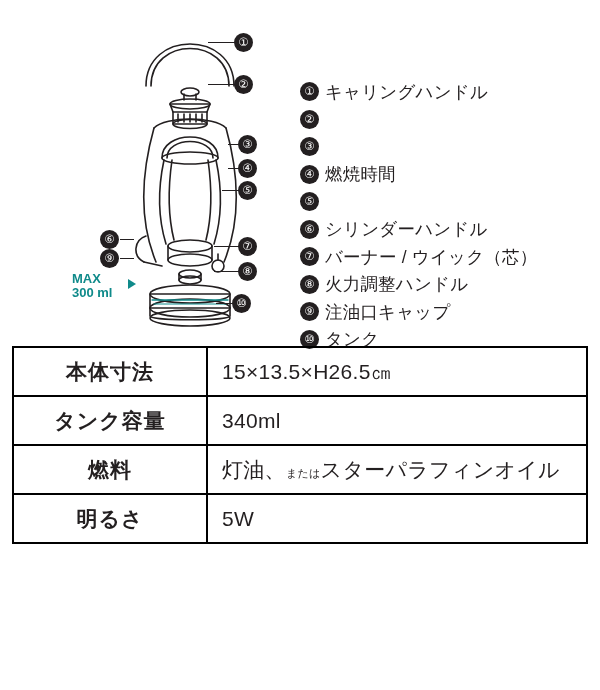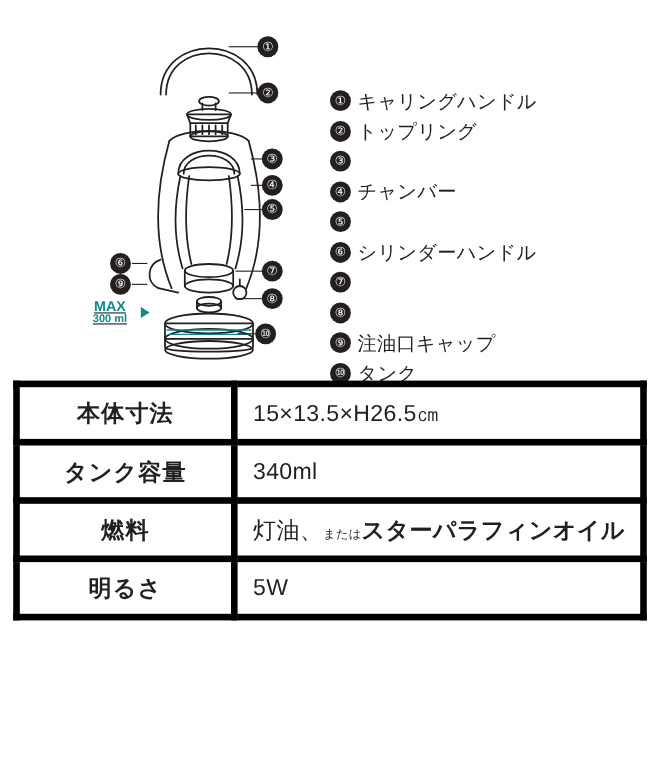--- a/index.html
+++ b/index.html
@@ -80,31 +80,30 @@
     background: #231f20;
     height: 1px;
   }
 
   
   #max-label {
     position: absolute;
     left: 72px;
     top: 272px;
     width: 56px;
-    text-align: center;
+    text-align: left;
     line-height: 1.05;
-    text-decoration: underline;
   }
   #max-label .max-top {
     font-size: 13px;
     font-weight: bold;
     color: #0f8a8a;
   }
   #max-label .max-bottom {
-    font-size: 10px;
+    font-size: 13px;
     font-weight: bold;
     color: #0f8a8a;
   }
   #max-arrow {
     position: absolute;
     left: 128px;
     top: 279px;
     width: 0; height: 0;
     border-top: 5px solid transparent;
     border-bottom: 5px solid transparent;
@@ -114,42 +113,42 @@
   
   #spec-table {
     position: absolute;
     left: 12px;
     top: 346px;
     width: 576px;
     border-collapse: collapse;
     table-layout: fixed;
   }
   #spec-table td {
-    border: 6px solid #000000;
+    border: 2px solid #000000;
     height: 47px;
     padding: 0 8px;
     vertical-align: middle;
   }
   #spec-table td.k {
     width: 176px;
     text-align: center;
     font-size: 21px;
     font-weight: bold;
     letter-spacing: 1px;
   }
   #spec-table td.v {
     font-size: 21px;
     padding-left: 14px;
     letter-spacing: 0.3px;
   }
   .v .small {
     font-size: 11px;
   }
   .v .bold {
-    font-weight: bold;
+    font-weight: normal;
   }
 </style>
 </head>
 <body>
 
 <div id="diagram-area">
 
   <svg id="lantern-figure" viewBox="0 0 160 320">
     <g fill="none" stroke="#231f20" stroke-width="1.6" stroke-linejoin="round" stroke-linecap="round">
 
@@ -233,41 +232,42 @@
   </div>
   <div id="max-arrow"></div>
 
   <div id="legend">
     <div class="legend-item">
       <span class="legend-num">①</span>
       <span class="legend-label">キャリングハンドル</span>
     </div>
     <div class="legend-item">
       <span class="legend-num">②</span>
-      <span class="legend-label">トップリング</span>
     </div>
     <div class="legend-item">
       <span class="legend-num">③</span>
     </div>
     <div class="legend-item">
       <span class="legend-num">④</span>
-      <span class="legend-label">チャンバー</span>
+      <span class="legend-label">燃焼時間</span>
     </div>
     <div class="legend-item">
       <span class="legend-num">⑤</span>
     </div>
     <div class="legend-item">
       <span class="legend-num">⑥</span>
       <span class="legend-label">シリンダーハンドル</span>
     </div>
     <div class="legend-item">
       <span class="legend-num">⑦</span>
+      <span class="legend-label">バーナー / ウイック（芯）</span>
     </div>
     <div class="legend-item">
       <span class="legend-num">⑧</span>
+      <span class="legend-label">火力調整ハンドル</span>
     </div>
     <div class="legend-item">
       <span class="legend-num">⑨</span>
       <span class="legend-label">注油口キャップ</span>
     </div>
     <div class="legend-item">
       <span class="legend-num">⑩</span>
       <span class="legend-label">タンク</span>
     </div>
   </div>

